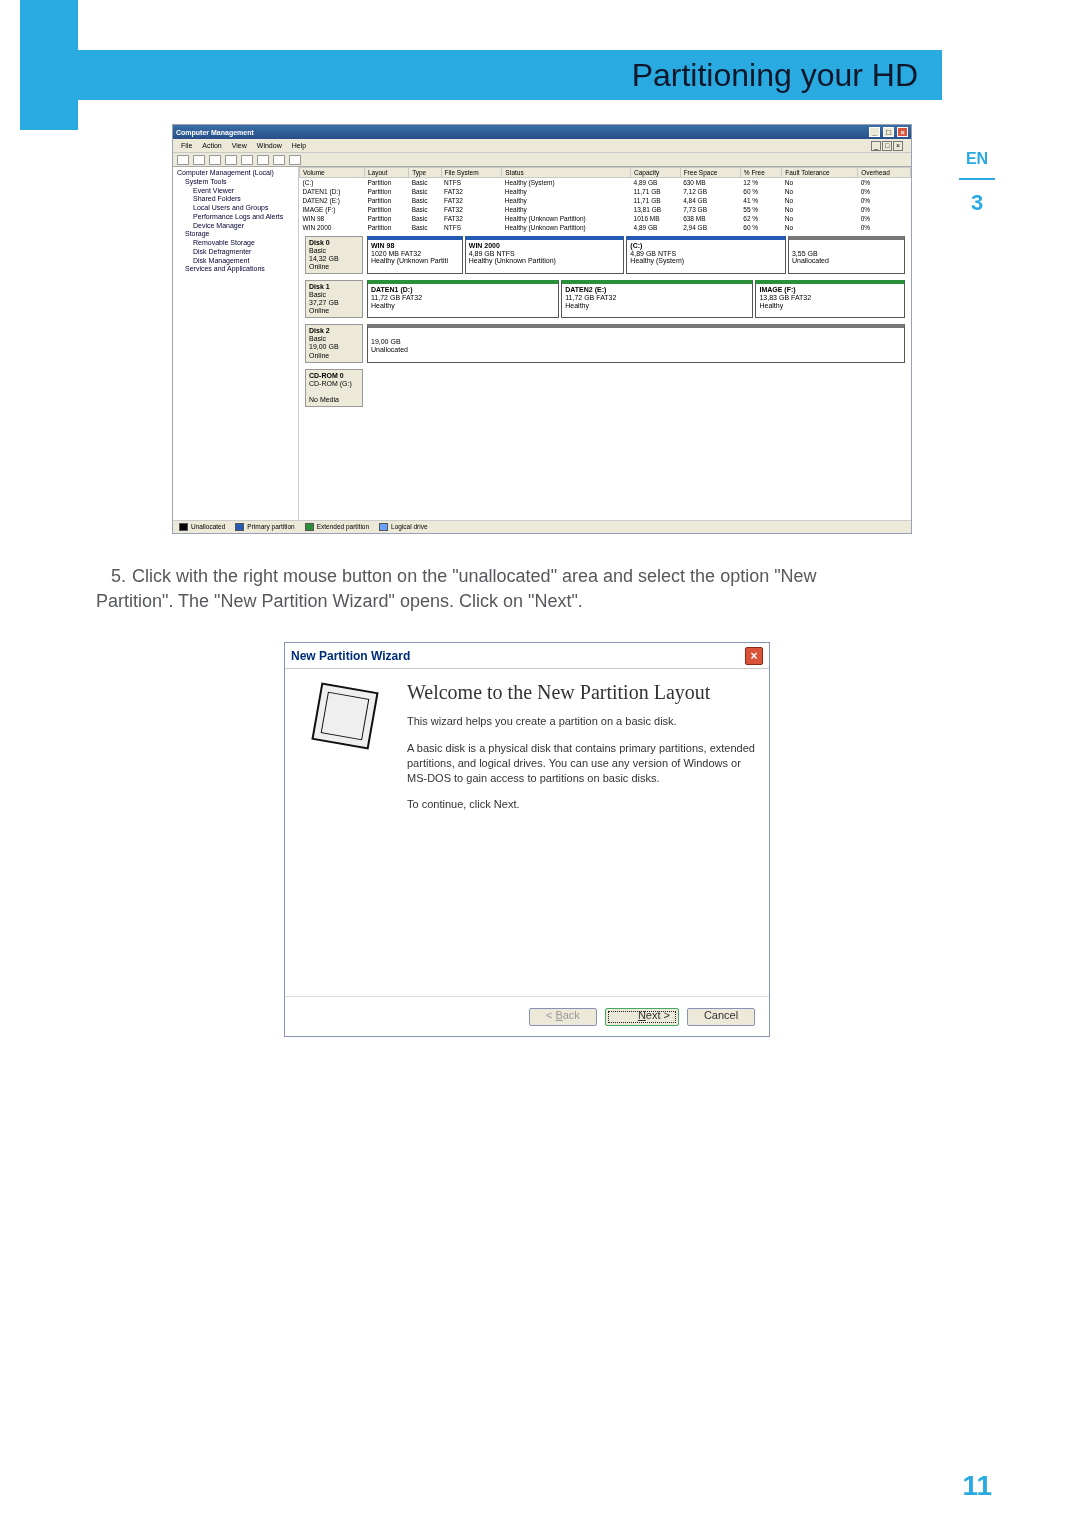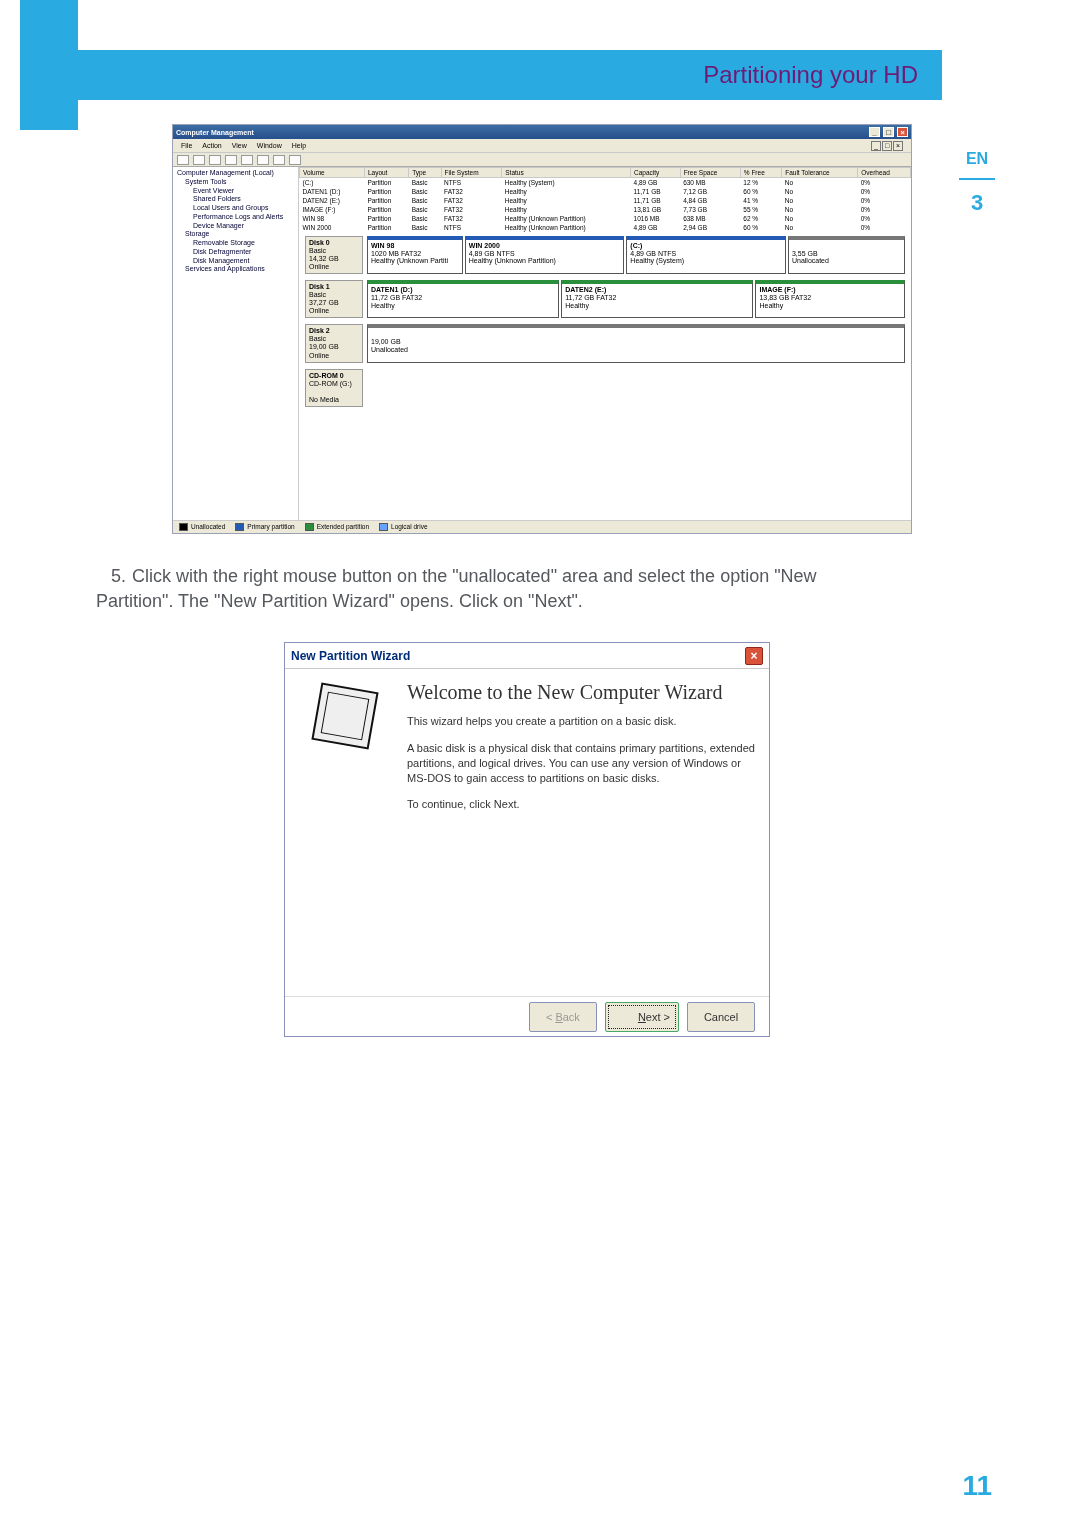--- a/index.html
+++ b/index.html
@@ -1,19 +1,19 @@
 <!DOCTYPE html>
 <html><head>
 <meta charset="utf-8">
 <style>
   * { box-sizing: border-box; margin: 0; padding: 0; }
   body { width: 1080px; height: 1532px; background: #fff; font-family: "Segoe UI", Arial, sans-serif; color: #333; position: relative; }
   .left-band { position: absolute; top: 0; left: 20px; width: 58px; height: 130px; background: #29abe2; }
   .header-band { position: absolute; top: 50px; left: 78px; right: 138px; height: 50px; background: #29abe2; display: flex; align-items: center; justify-content: flex-end; padding-right: 24px; }
-  .header-title { color: #701a75; font-size: 24px; font-weight: 300; }
+  .header-title { color: #0f172a; font-size: 32px; font-weight: 300; }
   .side-box { position: absolute; top: 150px; right: 72px; width: 62px; text-align: center; color: #29abe2; }
   .side-en { font-size: 16px; font-weight: 800; }
   .side-rule { width: 36px; height: 2px; background: #29abe2; margin: 10px auto; }
   .side-num { font-size: 22px; font-weight: 800; }
 
   
   .shot1 { position: absolute; top: 124px; left: 172px; width: 740px; height: 410px; border: 1px solid #9aa0b5; background: #ece9d8; font-size: 7px; color: #000; }
   .shot1 .titlebar { height: 14px; background: linear-gradient(#3b6ea5,#274f8b); display: flex; align-items: center; justify-content: space-between; padding: 0 3px; color: #fff; font-weight: bold; }
   .shot1 .titlebar .ctrls span { display: inline-block; width: 11px; height: 10px; background: #ece9d8; color: #000; text-align: center; line-height: 10px; margin-left: 1px; border: 1px solid #fff; font-size: 8px; }
   .shot1 .titlebar .ctrls span.close { background: #d9533b; color: #fff; }
@@ -51,21 +51,21 @@
   .shot2 .tb2 { height:26px; background:#fff; border-bottom:1px solid #c9c9c9; display:flex; align-items:center; padding:0 6px; color:#002d7a; font-weight:bold; font-size:12px;}
   .shot2 .tb2 .closebtn{ margin-left:auto; width:18px; height:18px; background:#d9533b; color:#fff; border:1px solid #8d2a17; text-align:center; line-height:16px; font-weight:bold; border-radius:2px;}
   .shot2 .wbody{ display:flex; height:calc(100% - 66px);}
   .shot2 .wleft{ width:120px; background:#fff; display:flex; align-items:flex-start; justify-content:center; padding-top:18px;}
   .shot2 .wicon{ width:58px; height:58px; border:2px solid #111; transform:rotate(10deg); background:#efefef; position:relative;}
   .shot2 .wicon:after{content:""; position:absolute; inset:6px; border:1.5px solid #111;}
   .shot2 .wright{ flex:1; padding:12px 14px 6px 2px; }
   .shot2 .wtitle{ font-family:"Times New Roman",serif; font-size:20px; font-weight:400; margin-bottom:10px;}
   .shot2 .wp{ margin-bottom:12px; line-height:1.35;}
   .shot2 .btnrow{ height:40px; border-top:1px solid #ddd; display:flex; align-items:center; justify-content:flex-end; gap:8px; padding:0 14px;}
-  .shot2 .btn{ min-width:68px; height:30px; border:1px solid #8891b8; background:#ece9d8; font-size:11px; display:flex; align-items:center; justify-content:center; padding:0 8px; border-radius:2px;}
+  .shot2 .btn{ min-width:68px; height:18px; border:1px solid #8891b8; background:#ece9d8; font-size:11px; display:flex; justify-content:center; padding:0 8px; border-radius:2px;}
   .shot2 .btn.disabled{ color:#999;}
   .shot2 .btn.default{ border:1px solid #4a6; outline:1px dotted #222; outline-offset:-4px;padding-left:32px;}
 
   .pagenum{ position:absolute; bottom:30px; right:88px; font-size:28px; font-weight:800; color:#29abe2;}
   u.ak{text-decoration:underline;}
 </style>
 </head>
 <body>
 
 <div class="left-band"></div>
@@ -261,21 +261,21 @@
 <div class="shot2">
   <div class="tb2">
     <span>New Partition Wizard</span>
     <span class="closebtn">×</span>
   </div>
   <div class="wbody">
     <div class="wleft">
       <div class="wicon"></div>
     </div>
     <div class="wright">
-      <div class="wtitle">Welcome to the New Computer Wizard</div>
+      <div class="wtitle">Welcome to the New Partition Layout</div>
       <div class="wp">This wizard helps you create a partition on a basic disk.</div>
       <div class="wp">A basic disk is a physical disk that contains primary partitions, extended partitions, and logical drives. You can use any version of Windows or MS-DOS to gain access to partitions on basic disks.</div>
       <div class="wp">To continue, click Next.</div>
     </div>
   </div>
   <div class="btnrow">
     <div class="btn disabled">
         <span>&lt; <u class="ak">B</u>ack</span>
       </div>
     <div class="btn default">

